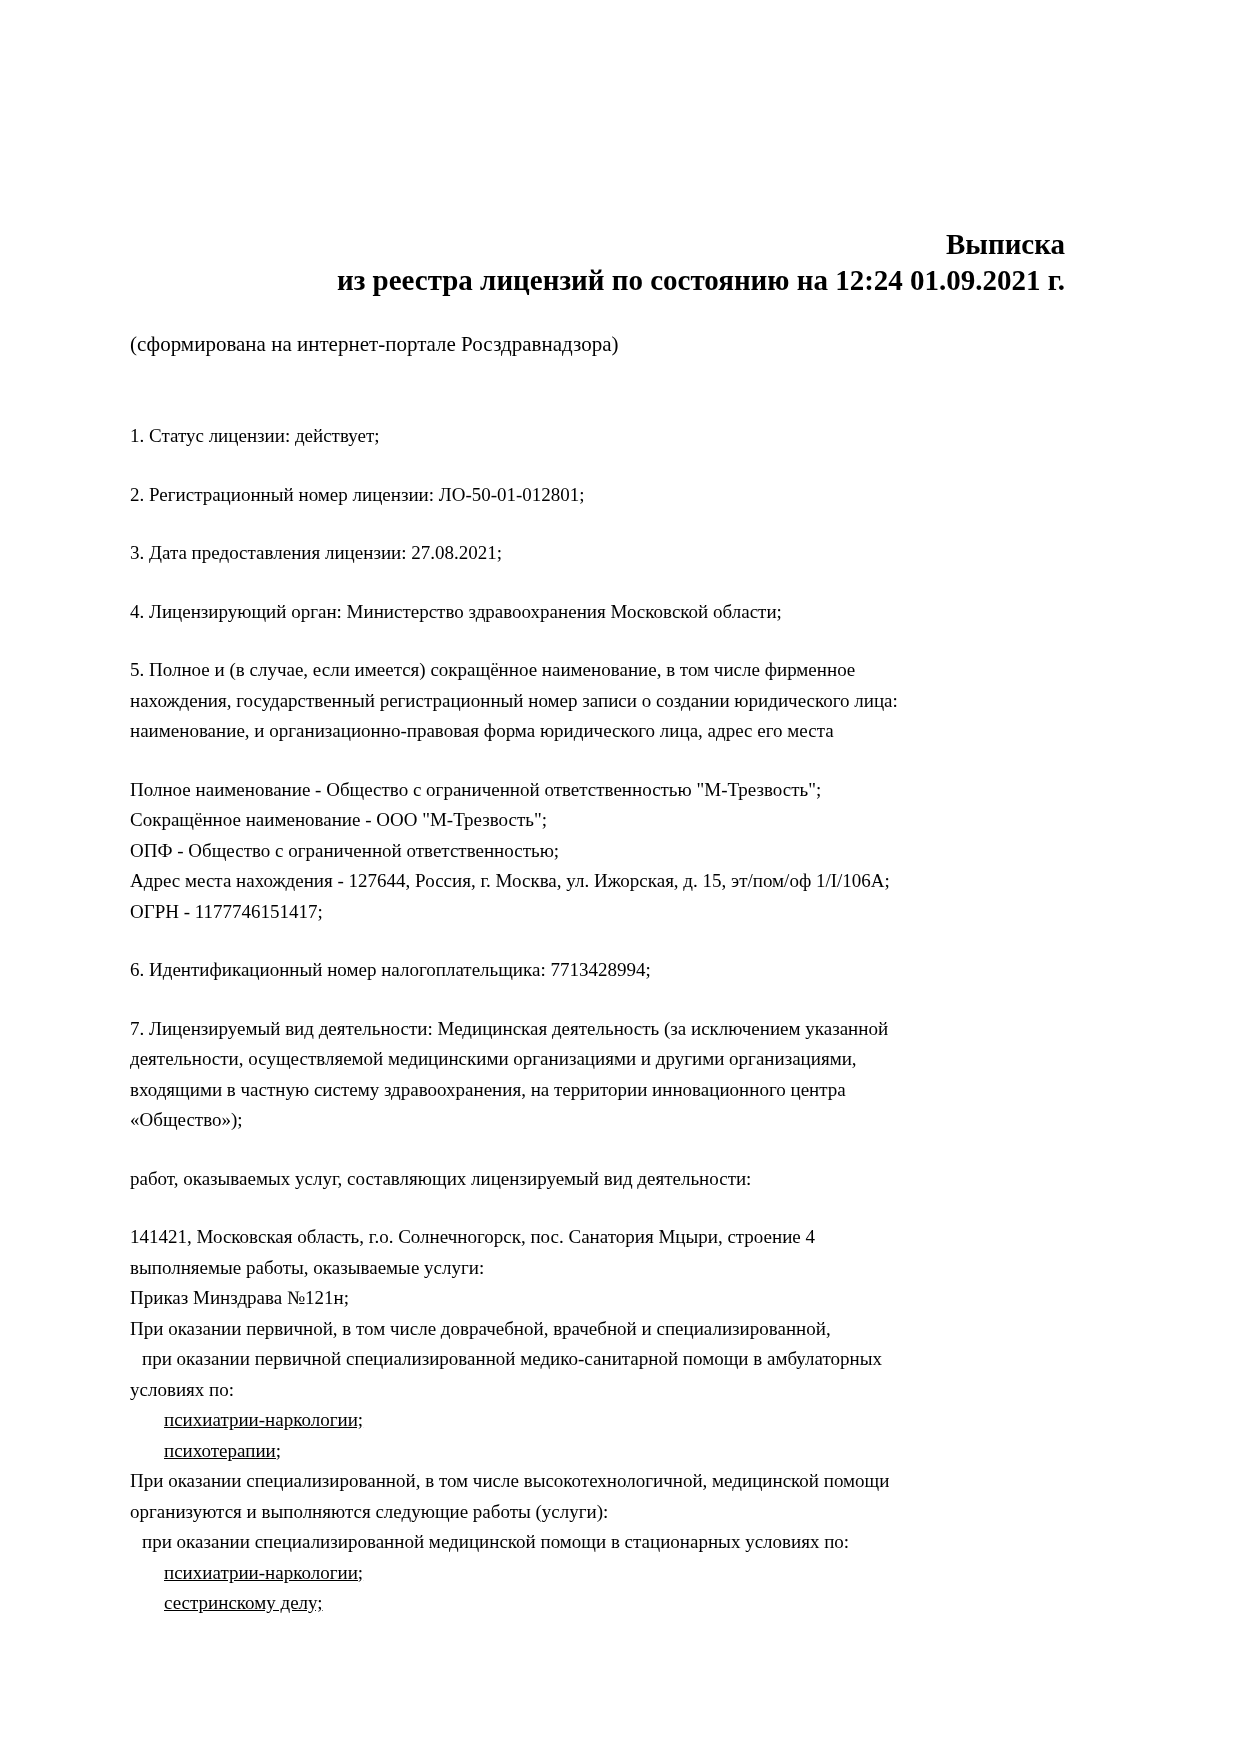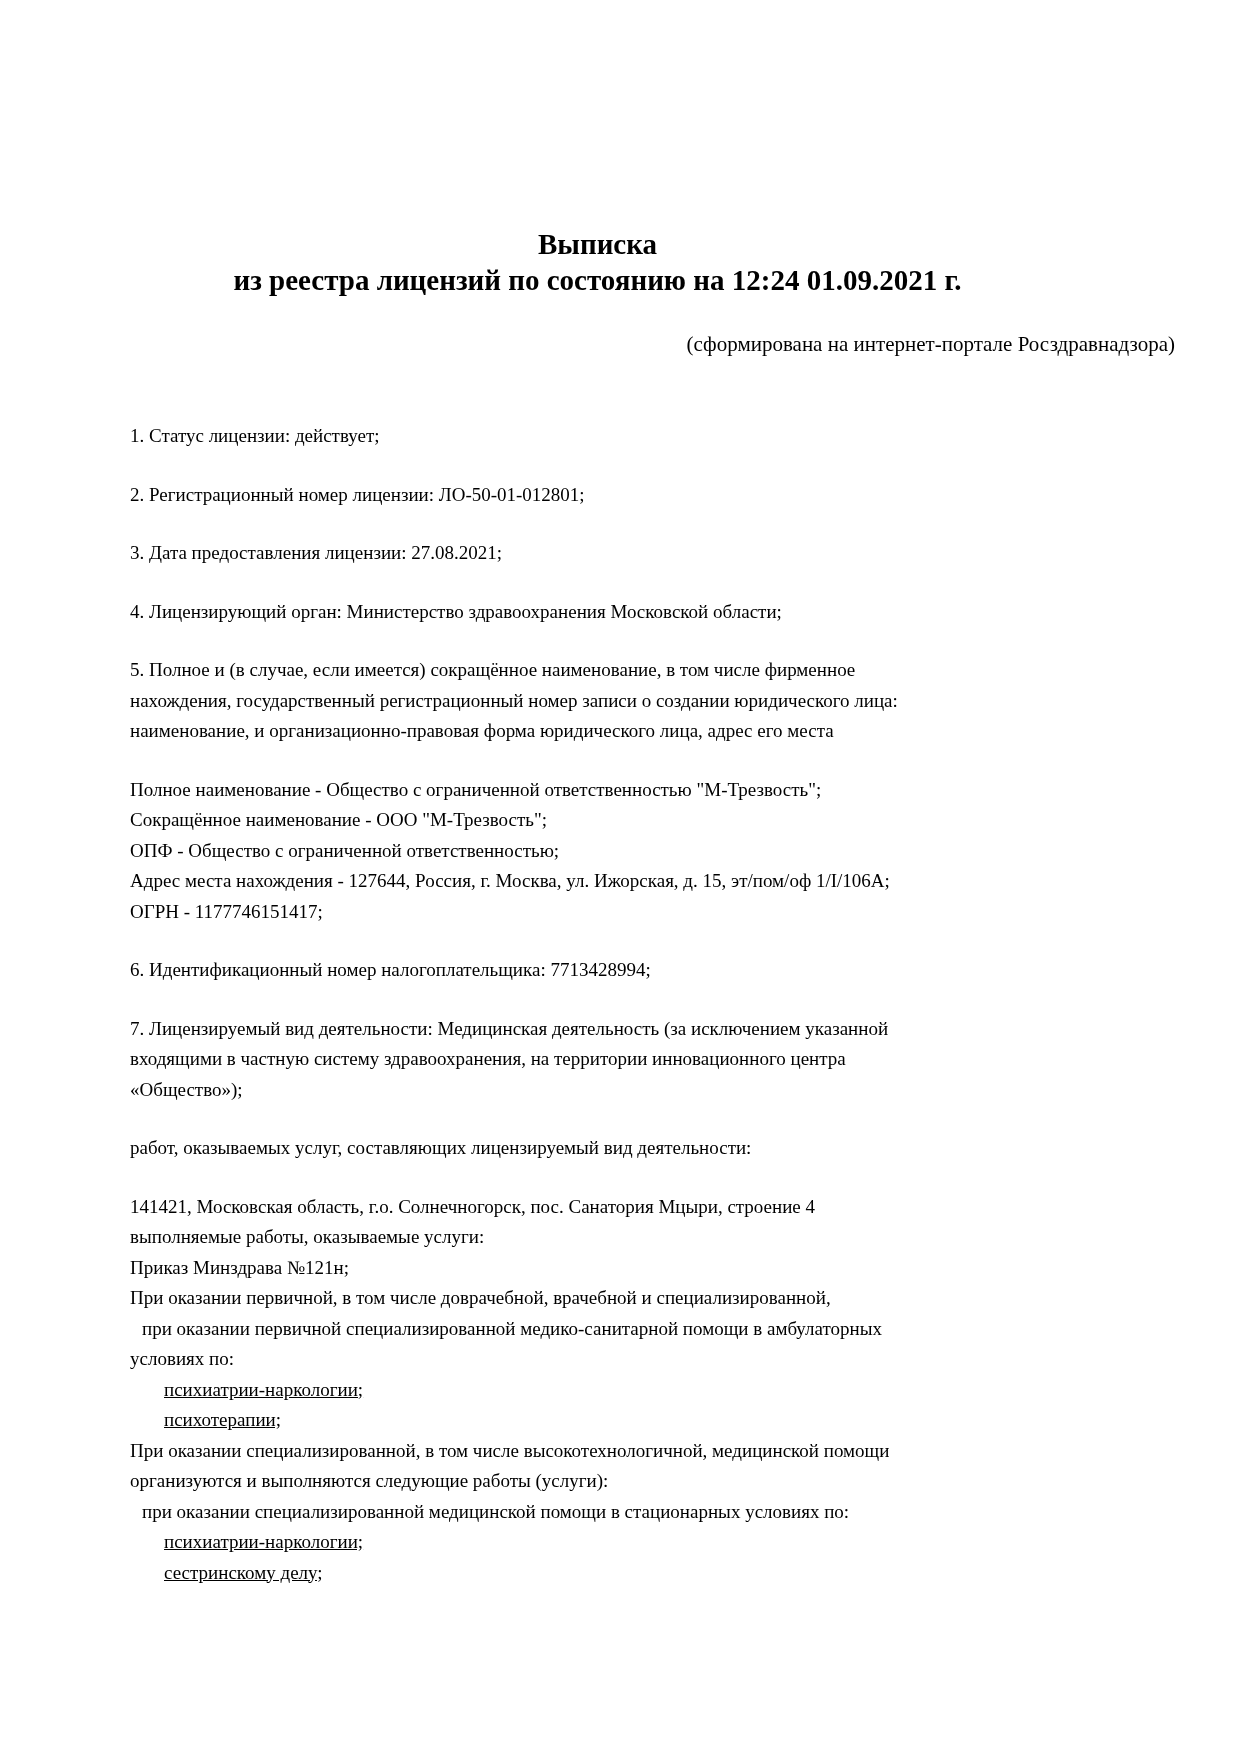--- a/index.html
+++ b/index.html
@@ -13,27 +13,27 @@
     height: 1755px;
     background: #ffffff;
     box-sizing: border-box;
     padding: 226px 65px 0 130px;
     font-family: "Liberation Serif", "DejaVu Serif", serif;
     color: #000000;
     overflow: hidden;
   }
   .doc-title {
     width: 935px;
-    text-align: center;
+    text-align: right;
     font-weight: 700;
     font-size: 29px;
     line-height: 36px;
   }
   .doc-subtitle {
-    text-align: right;
+    text-align: left;
     font-size: 21px;
     line-height: 27px;
     margin-top: 33px;
   }
   .block {
     font-size: 19px;
     line-height: 30.5px;
     margin-top: 28px;
   }
   .block.first {
@@ -86,20 +86,21 @@
     <div class="line">Адрес места нахождения - 127644, Россия, г. Москва, ул. Ижорская, д. 15, эт/пом/оф 1/I/106А;</div>
     <div class="line">ОГРН - 1177746151417;</div>
   </div>
 
   <div class="block">
     <div class="line">6. Идентификационный номер налогоплательщика: 7713428994;</div>
   </div>
 
   <div class="block">
     <div class="line">7. Лицензируемый вид деятельности: Медицинская деятельность (за исключением указанной</div>
+    <div class="line">деятельности, осуществляемой медицинскими организациями и другими организациями,</div>
     <div class="line">входящими в частную систему здравоохранения, на территории инновационного центра</div>
     <div class="line">«Общество»);</div>
   </div>
 
   <div class="block">
     <div class="line">работ, оказываемых услуг, составляющих лицензируемый вид деятельности:</div>
   </div>
 
   <div class="block">
     <div class="line">141421, Московская область, г.о. Солнечногорск, пос. Санатория Мцыри, строение 4</div>

